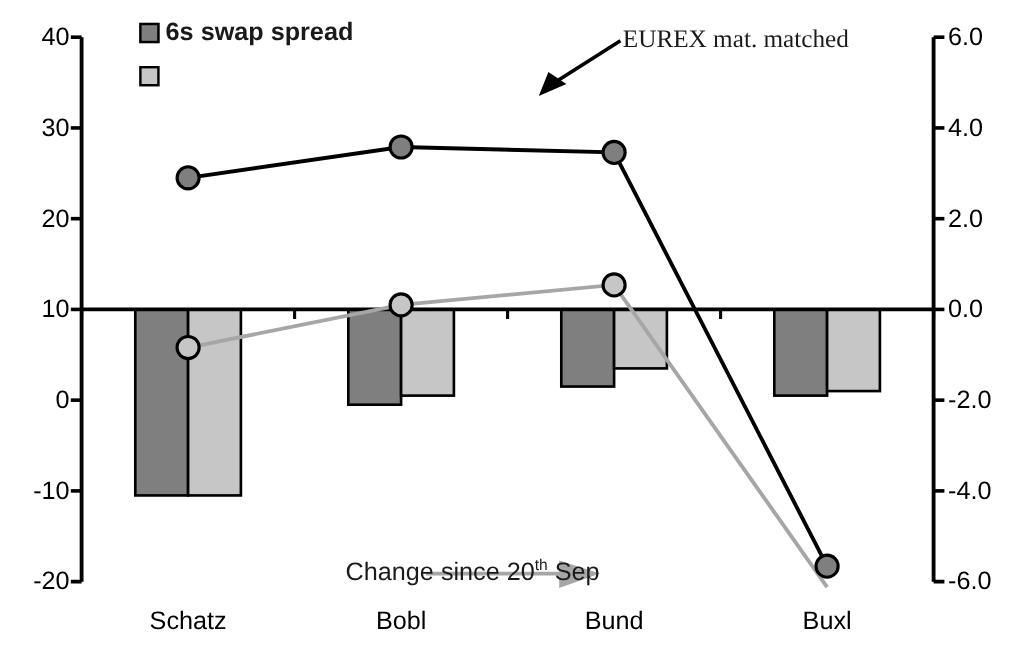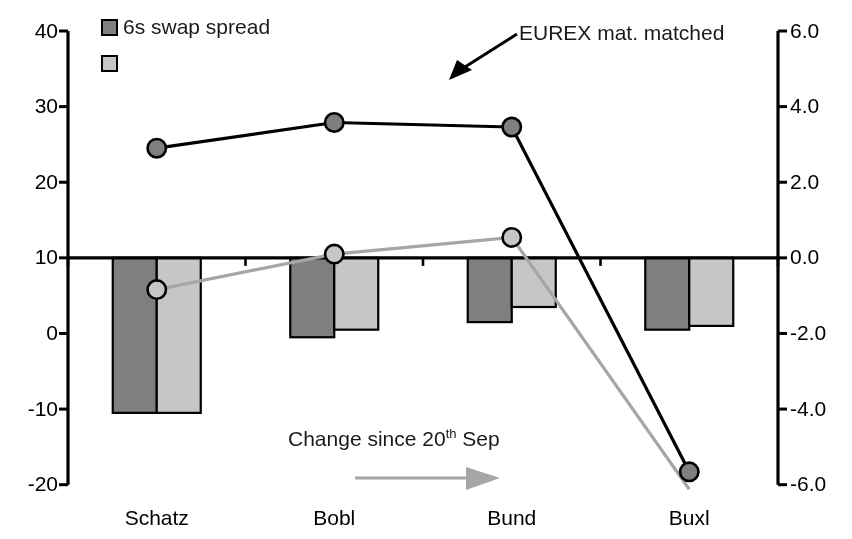--- a/index.html
+++ b/index.html
@@ -6,35 +6,35 @@
   #figure {
     position: relative;
     width: 852px;
     height: 539px;
     background: #ffffff;
     font-family: "Liberation Sans", sans-serif;
     overflow: hidden;
   }
   #chart-svg { position: absolute; left: 0; top: 0; }
   .overlay { position: absolute; color: #1a1a1a; }
-  #legend { left: 101px; top: 9px; }
+  #legend { left: 116px; top: 9px; font-weight: bold; }
   .legend-row { display: flex; align-items: center; height: 36px; }
   .legend-swatch {
     width: 13px; height: 13px;
     border: 2.4px solid #000;
     margin-right: 5px;
     flex: 0 0 auto;
   }
   .legend-label { font-size: 21px; white-space: nowrap; }
   #curve-annotation {
     left: 519px; top: 20px;
-    font-size: 21px; line-height: 25px; white-space: nowrap;
+    font-size: 21px; line-height: 25px; white-space: nowrap; font-family: Liberation Serif, serif;
   }
   #change-note {
-    left: 288px; top: 426px;
+    left: 288px; top: 463px;
     font-size: 21px; white-space: nowrap;
   }
   #change-note sup { font-size: 13px; vertical-align: super; }
 </style>
 </head>
 <body>
 
 <div id="figure">
   <svg id="chart-svg" width="852" height="539">
       <rect x="112.75" y="257.85" width="44" height="155.0141666666666" fill="#7f7f7f" stroke="#000" stroke-width="2.2"></rect>

